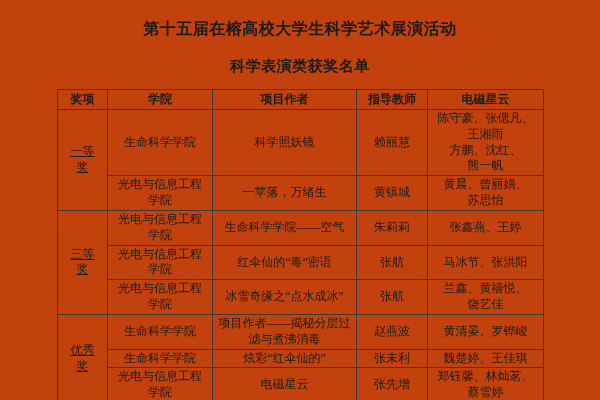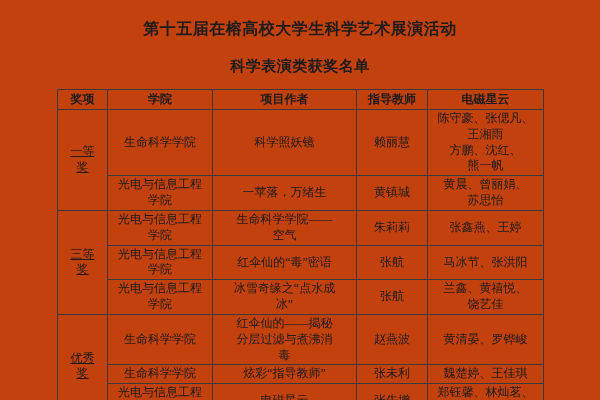--- a/index.html
+++ b/index.html
@@ -43,21 +43,21 @@
     text-align: center;
     vertical-align: middle;
     font-size: 12px;
     line-height: 1.32;
     padding: 1px 6px;
     word-break: break-all;
     margin-top: 8px;
   }
   th { font-weight: bold; }
   td.award   { padding: 0 9px; text-decoration: underline; }
-  td.project { padding: 1px 20px; }
+  td.project { padding: 1px 4px; }
   td.authors { white-space: pre-line; padding: 1px 4px; }
   tr.h-head { height: 20px; }
   tr.h-r1 { height: 64px; }
   tr.h-r2 { height: 33px; }
   tr.h-r3 { height: 30px; }
   tr.h-r4 { height: 31px; }
   tr.h-r5 { height: 33px; }
   tr.h-r6 { height: 31px; }
   tr.h-r7 { height: 17px; }
   tr.h-r8 { height: 32px; }
@@ -121,27 +121,27 @@
       <tr class="h-r5">
         <td class="college">光电与信息工程学院</td>
         <td class="project">冰雪奇缘之“点水成冰”</td>
         <td class="advisor">张航</td>
         <td class="authors">兰鑫、黄禧悦、
 饶艺佳</td>
       </tr>
       <tr class="h-r6">
         <td class="award" rowspan="3">优秀奖</td>
         <td class="college">生命科学学院</td>
-        <td class="project">红伞仙的——揭秘分层过滤与煮沸消毒</td>
+        <td class="project">项目作者——揭秘分层过滤与煮沸消毒</td>
         <td class="advisor">赵燕波</td>
         <td class="authors">黄清晏、罗铧峻</td>
       </tr>
       <tr class="h-r7">
         <td class="college">生命科学学院</td>
-        <td class="project">炫彩“指导教师”</td>
+        <td class="project">炫彩“红伞仙的”</td>
         <td class="advisor">张未利</td>
         <td class="authors">魏楚婷、王佳琪</td>
       </tr>
       <tr class="h-r8">
         <td class="college">光电与信息工程学院</td>
         <td class="project">电磁星云</td>
         <td class="advisor">张先增</td>
         <td class="authors">郑钰馨、林灿茗、
 蔡雪婷</td>
       </tr>

